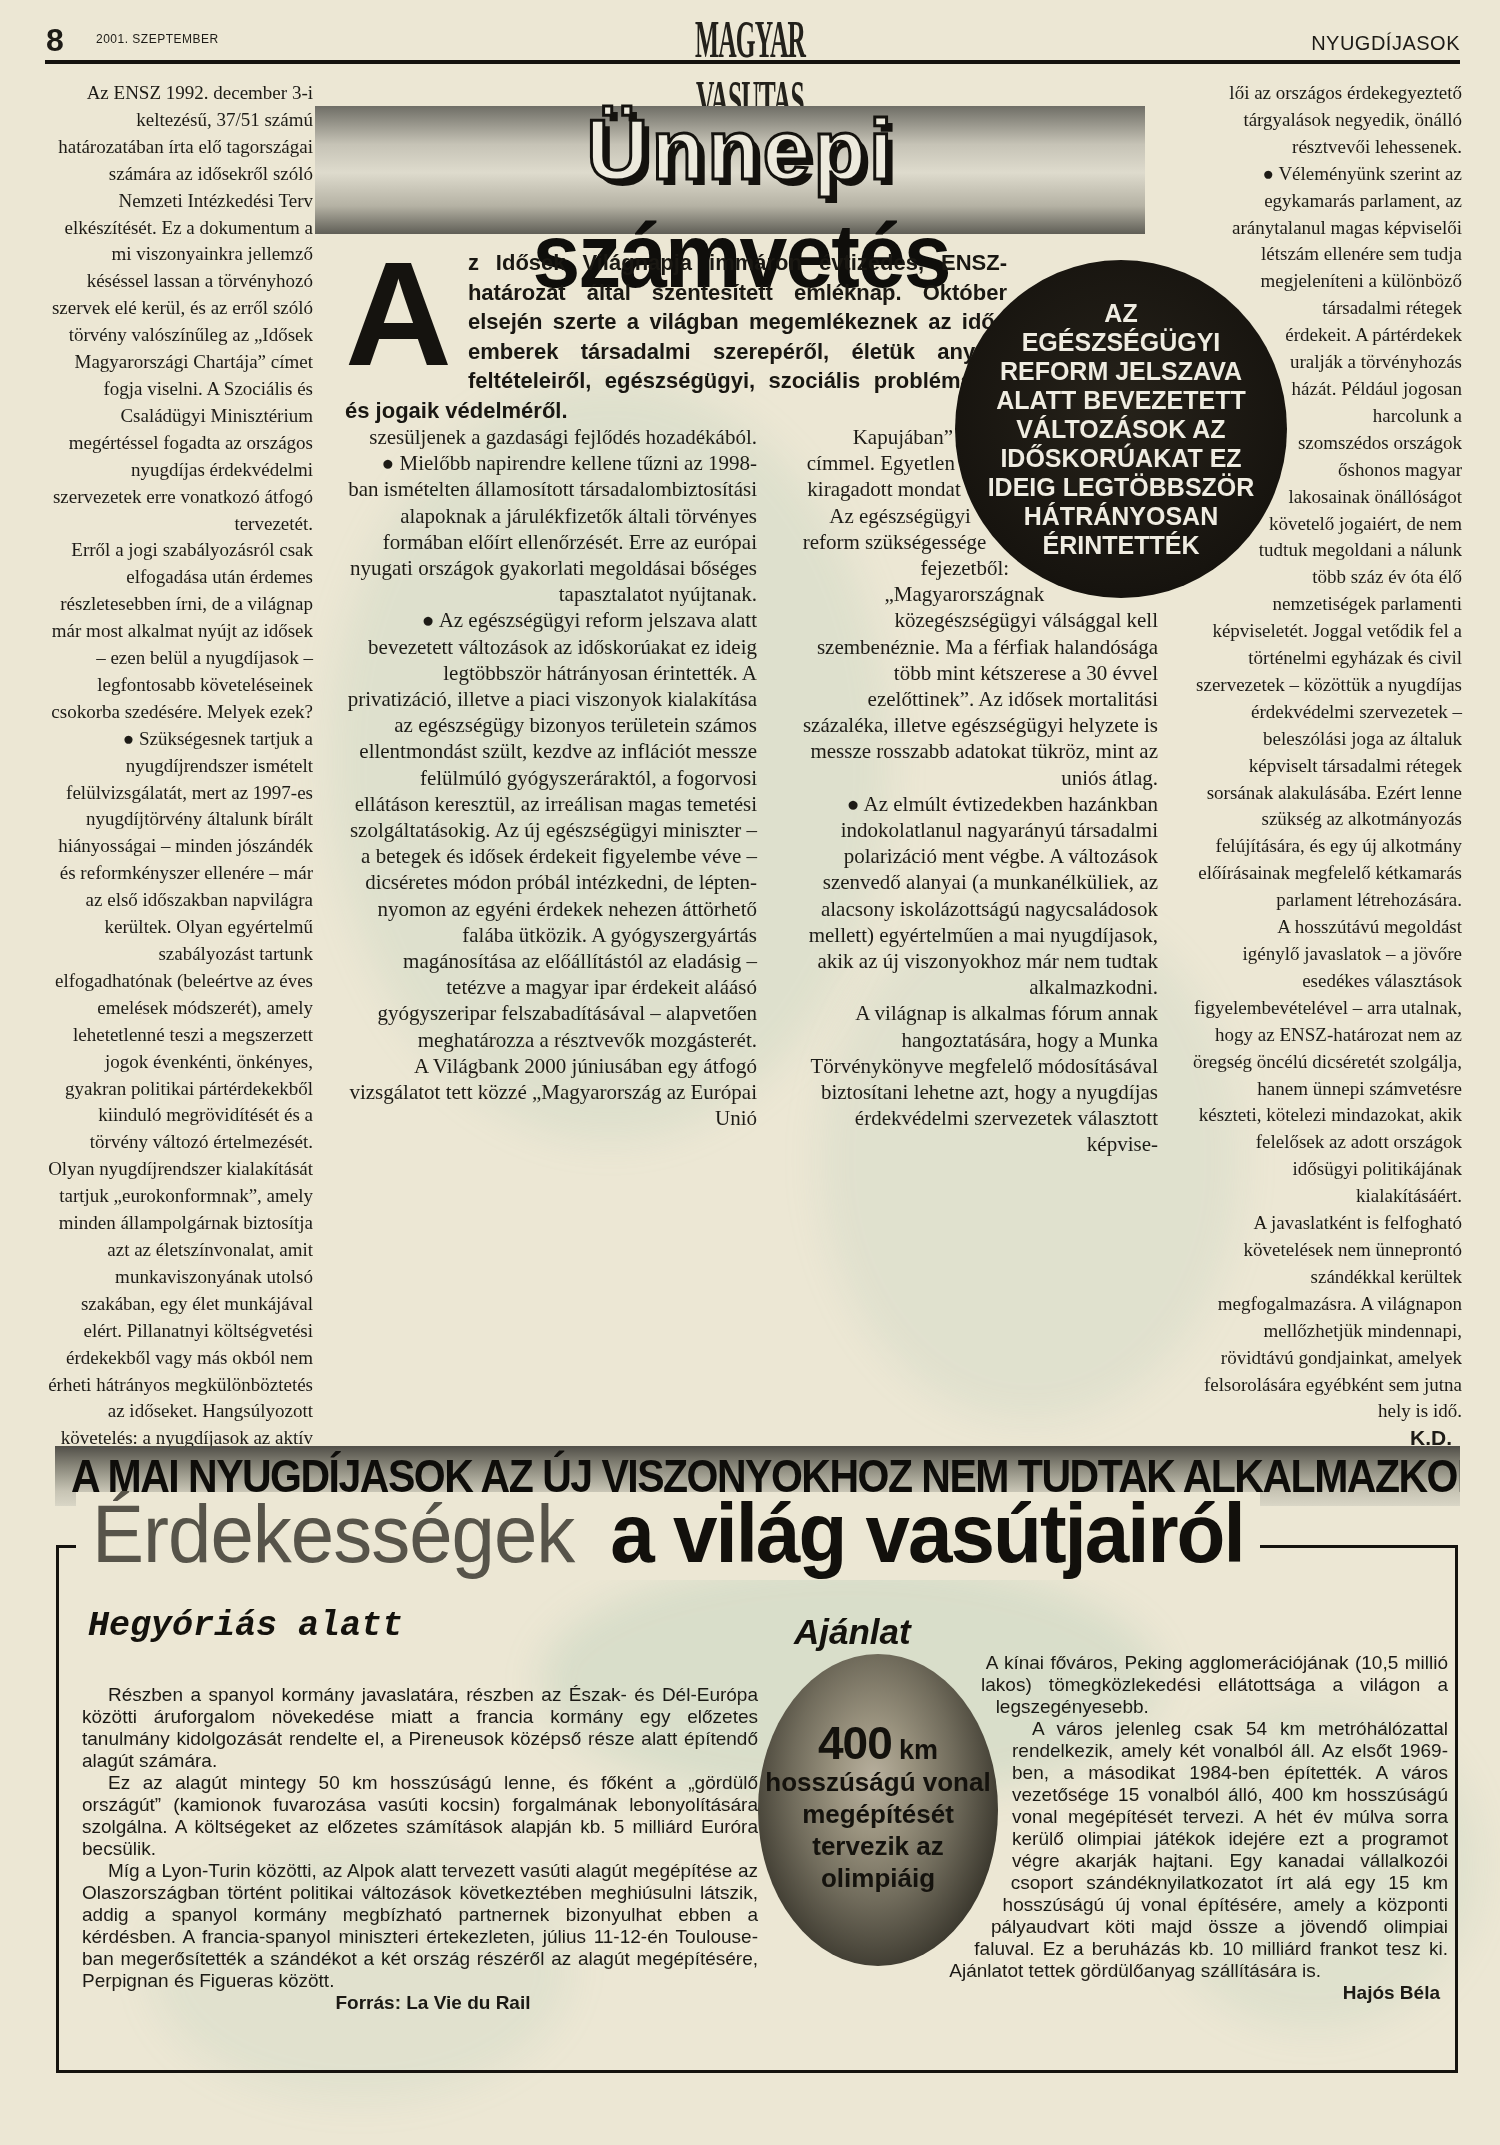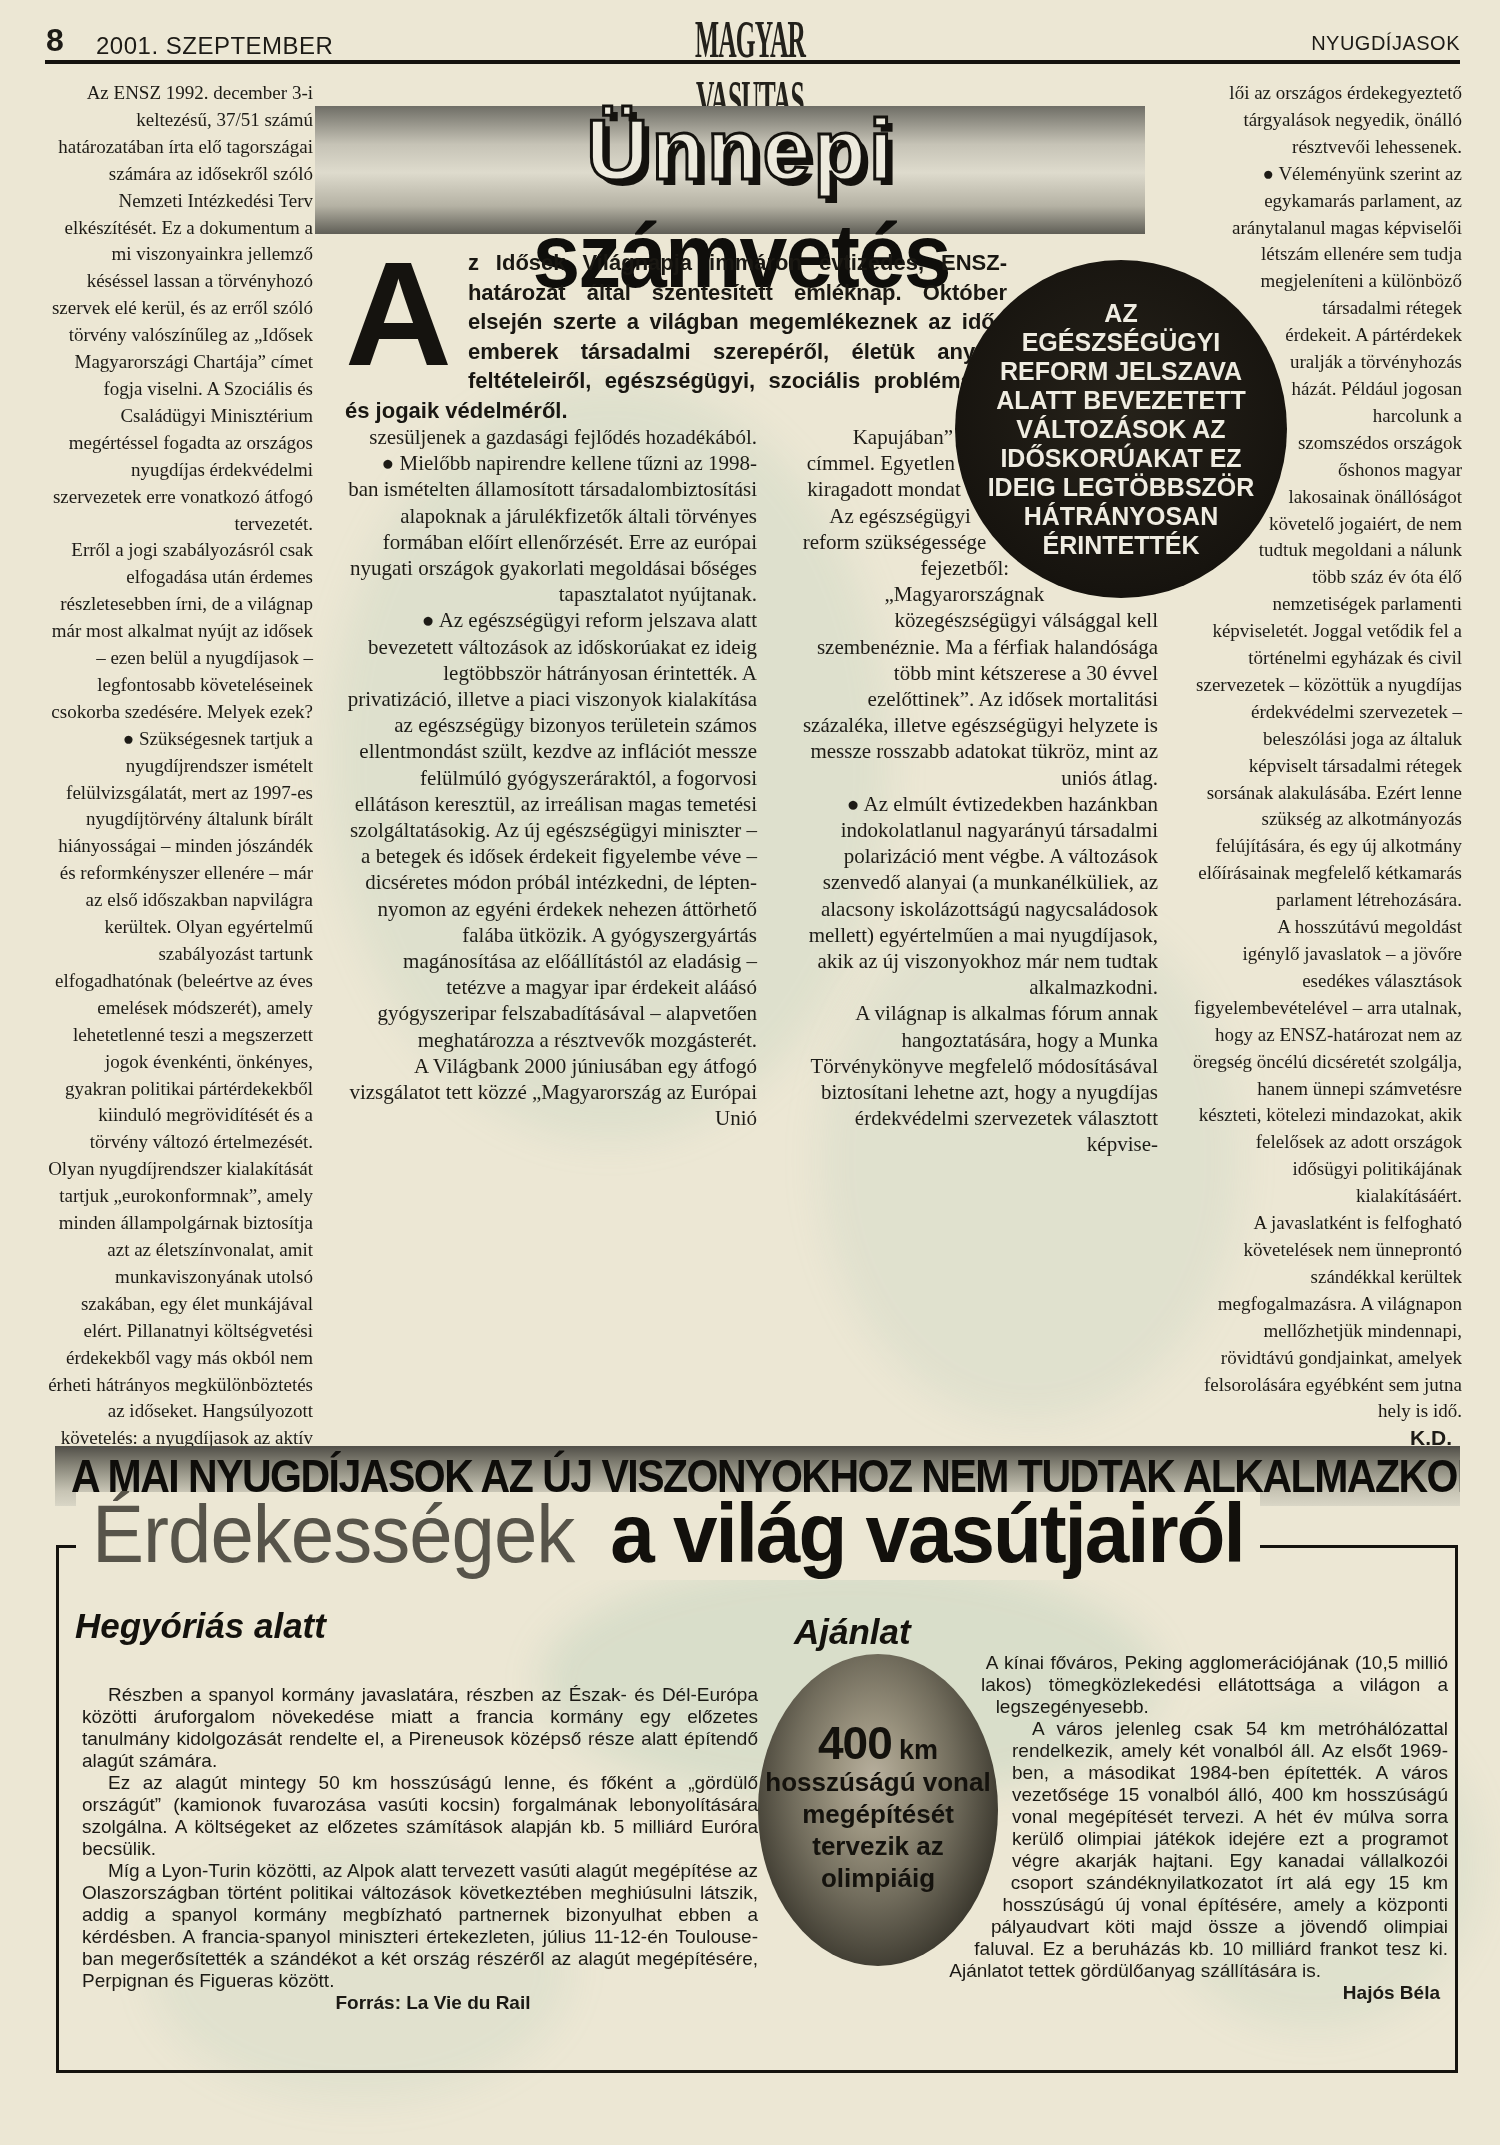--- a/index.html
+++ b/index.html
@@ -11,21 +11,21 @@
   
   .blot{position:absolute;pointer-events:none;border-radius:50%;filter:blur(18px);}
   .blot.b1{left:330px;top:380px;width:560px;height:760px;background:rgba(140,185,165,0.14);}
   .blot.b2{left:820px;top:900px;width:420px;height:520px;background:rgba(140,185,165,0.12);}
   .blot.b3{left:540px;top:1560px;width:620px;height:240px;background:rgba(120,175,150,0.16);}
   .blot.b4{left:150px;top:1840px;width:420px;height:260px;background:rgba(130,180,155,0.10);}
   .blot.b5{left:1150px;top:1700px;width:330px;height:330px;background:rgba(130,180,155,0.12);}
 
   
   .pagenum{position:absolute;left:46px;top:22px;font-family:"Liberation Sans",sans-serif;font-weight:900;font-size:32px;}
-  .issuedate{position:absolute;left:96px;top:32px;font-family:"Liberation Sans",sans-serif;font-size:24px;letter-spacing:.5px;}
+  .issuedate{position:absolute;left:96px;top:32px;font-family:"Liberation Sans",sans-serif;font-size:12px;letter-spacing:.5px;}
   .masthead{position:absolute;left:620px;top:10px;width:260px;text-align:center;
     font-family:"Liberation Serif",serif;font-weight:bold;font-size:30px;letter-spacing:-1px;
     transform:scaleY(1.75) scaleX(.85);transform-origin:center top;color:#23211b;}
   .sectionname{position:absolute;left:1270px;top:32px;width:190px;text-align:right;
     font-family:"Liberation Sans",sans-serif;font-size:20px;letter-spacing:.5px;}
   .toprule{position:absolute;left:45px;top:60px;width:1415px;height:4px;background:#15130f;}
 
   
   .a1-banner{position:absolute;left:315px;top:106px;width:830px;height:128px;
     background:linear-gradient(180deg,#6f6e66 0%,#c6c3b6 30%,#dedbcd 52%,#b5b2a4 78%,#5f5e56 100%);
@@ -73,21 +73,21 @@
   .a2-box{position:absolute;left:56px;top:1545px;width:1402px;height:528px;
     border:3px solid #15130f;box-sizing:border-box;}
   .a2-headline{position:absolute;left:76px;top:1492px;padding:0 16px;background:#ece7d4;
     display:flex;align-items:baseline;gap:36px;z-index:2;}
   .h2-light{font-family:"Liberation Sans",sans-serif;font-weight:normal;font-size:78px;line-height:1.1;
     color:#57544a;letter-spacing:-1px;transform:scaleY(1.05);transform-origin:left bottom;}
   .h2-bold{font-family:"Liberation Sans",sans-serif;font-weight:900;font-size:80px;line-height:1.1;
     color:#12100c;letter-spacing:-2px;transform:scaleY(1.05);transform-origin:left bottom;}
   .subhead{position:absolute;font-family:"Liberation Sans",sans-serif;font-weight:900;
     font-style:italic;font-size:35px;color:#14120d;z-index:2;}
-  .sub1{left:75px;top:1606px;}
+  .sub1{left:88px;top:1606px;font-family:Liberation Mono, monospace;}
   .sub2{left:794px;top:1612px;}
 
   .a2-col{position:absolute;font-family:"Liberation Sans",sans-serif;font-size:19px;
     line-height:22px;text-align:justify;color:#1b1914;z-index:2;}
   .a2-col p{margin:0;text-indent:26px;}
   .a2-left{left:82px;top:1684px;width:676px;}
   .a2-right{left:756px;top:1652px;width:692px;}
   .a2-source{text-align:center;font-weight:bold;margin-top:2px;text-indent:0;}
   .byline2{text-align:right;font-weight:bold;padding-right:8px;margin-top:2px;text-indent:0;}
 

